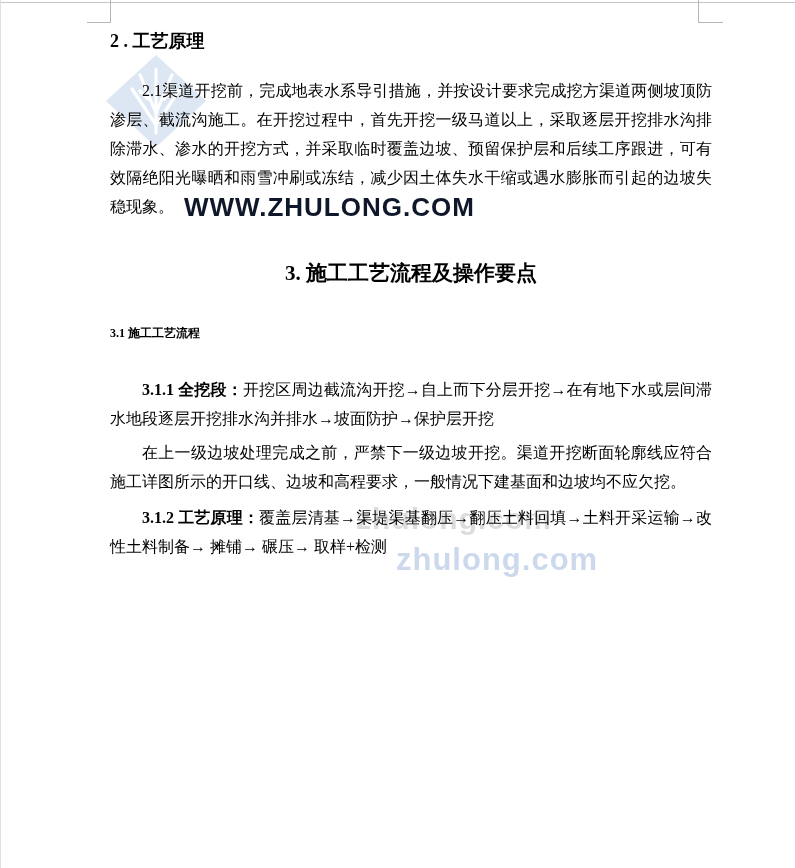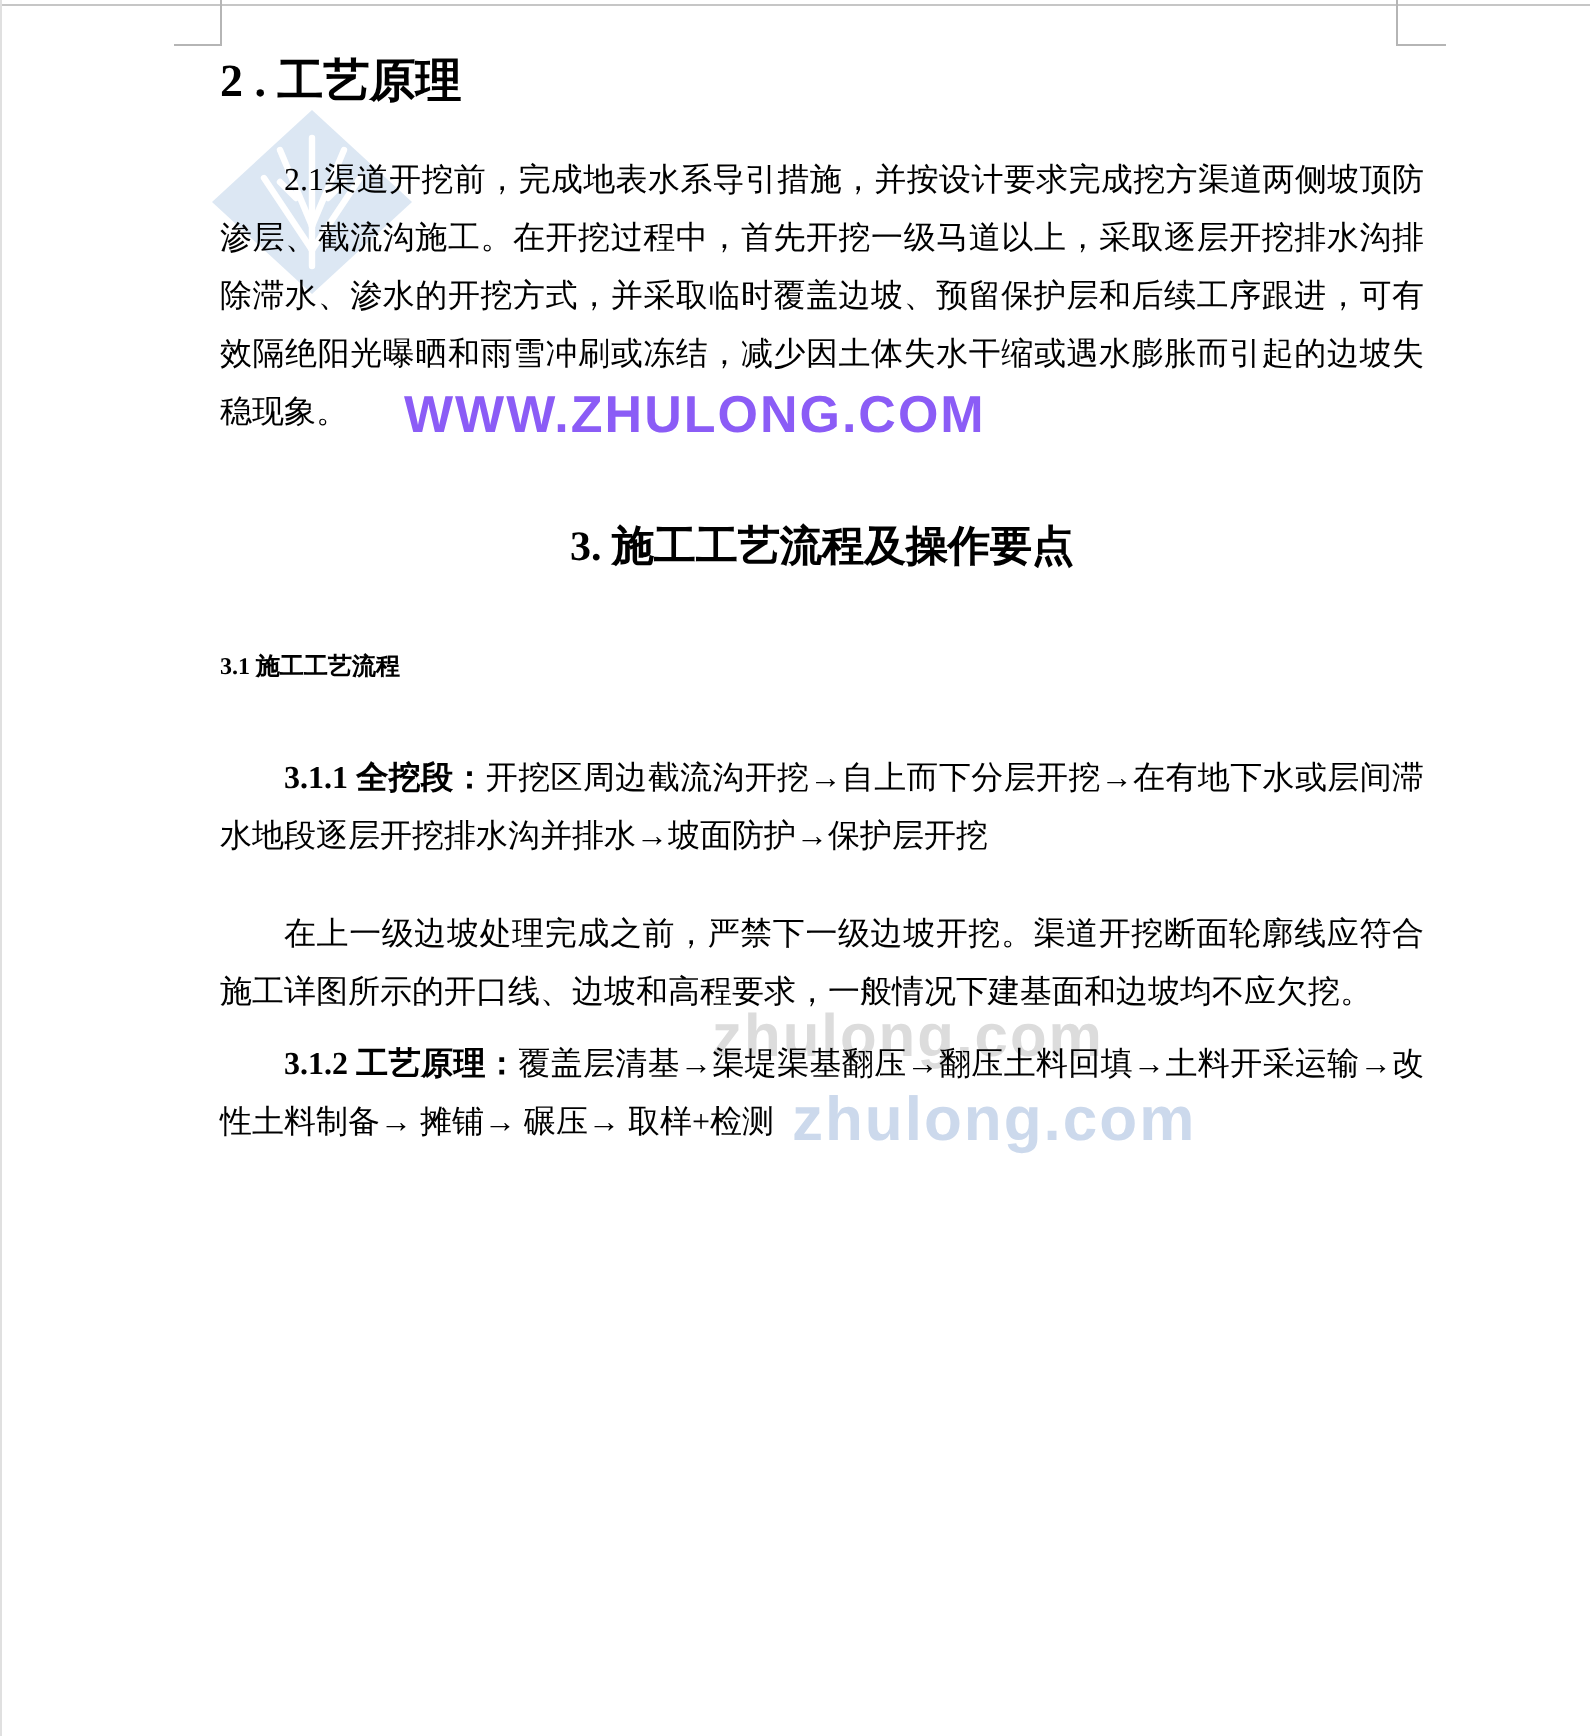--- a/index.html
+++ b/index.html
@@ -17,37 +17,37 @@
   
   .crop{position:absolute;background:#b5b5b5;}
   .crop-l-v{left:110px;top:0;width:1px;height:23px;}
   .crop-l-h{left:87px;top:22px;width:24px;height:1px;}
   .crop-r-v{left:698px;top:0;width:1px;height:23px;}
   .crop-r-h{left:698px;top:22px;width:25px;height:1px;}
 
   
   .wm{position:absolute;z-index:1;font-family:"Liberation Sans","DejaVu Sans",sans-serif;font-weight:bold;white-space:nowrap;}
   .wm-logo{left:106px;top:55px;width:100px;height:92px;}
-  .wm-outline{left:202px;top:192px;font-size:26px;letter-spacing:1px;color:#8b5cf6;}
+  .wm-outline{left:184px;top:192px;font-size:26px;letter-spacing:1px;color:#0f172a;}
   .wm-gray{left:356px;top:502px;font-size:30px;letter-spacing:1px;color:#dcdcdc;}
   .wm-blue{left:396px;top:542px;font-size:31px;letter-spacing:1px;color:#ccd9ec;}
 
   
   .content{
     position:absolute;left:110px;top:0;width:602px;z-index:2;
     color:#000000;font-size:16px;line-height:29px;text-align:justify;
   }
-  .h-big{font-size:23px;font-weight:bold;line-height:30px;margin:26px 0 0 0;text-align:left;}
+  .h-big{font-size:18px;font-weight:bold;line-height:30px;margin:26px 0 0 0;text-align:left;}
   .h-sec3{font-size:21px;font-weight:bold;line-height:32px;margin:36px 0 0 0;text-align:center;}
   .h-sub{font-size:12px;font-weight:bold;line-height:29px;margin:30px 0 0 0;text-align:left;}
   p{margin:0;text-indent:2em;}
   .p-first{margin-top:20px;}
   .p-311{margin-top:27px;}
   .p-proc{margin-top:2px;}
-  .p-warn{margin-top:20px;}
+  .p-warn{margin-top:5px;}
   .p-312{margin-top:7px;}
   .lead{font-weight:bold;}
 </style>
 </head>
 <body>
 
 <div class="page">
 
   <div class="top-edge"></div>
   <div class="left-edge"></div>

